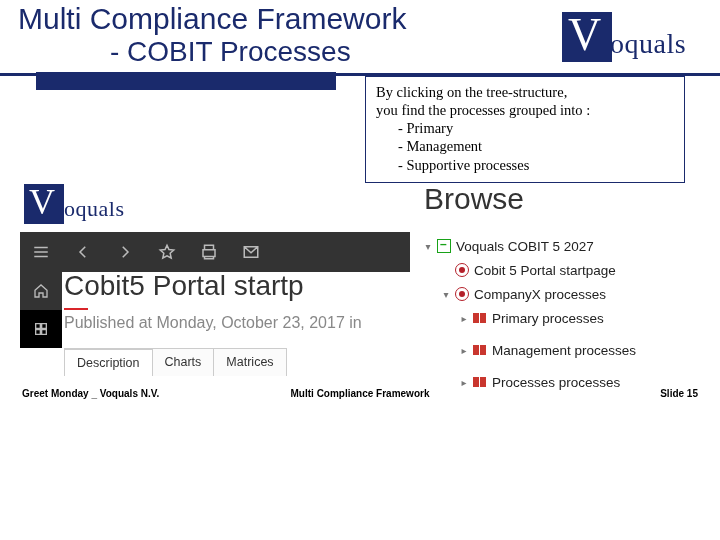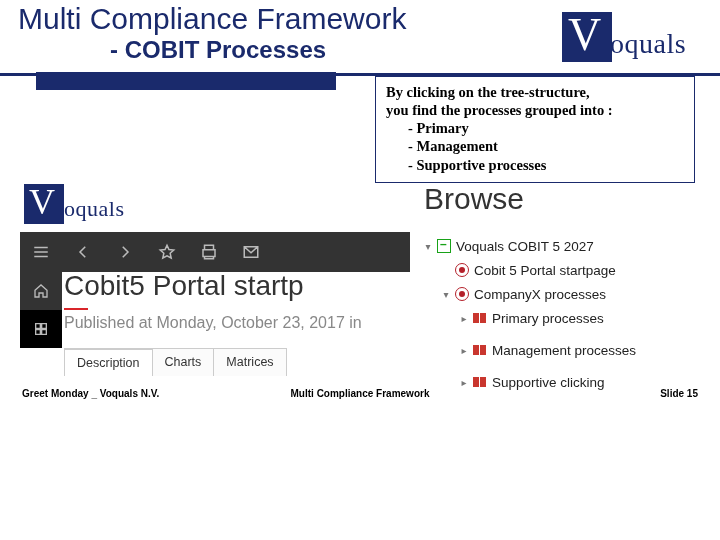--- a/index.html
+++ b/index.html
@@ -2,32 +2,32 @@
 <html><head>
 <meta charset="utf-8">
 <style>
   * { box-sizing: border-box; margin: 0; padding: 0; }
   html, body { width: 720px; height: 540px; font-family: Arial, Helvetica, sans-serif; background: #fff; overflow: hidden; }
 
   .slide { position: relative; width: 720px; height: 409px; }
 
   
   .title-line1 { position: absolute; left: 18px; top: 2px; font-size: 30px; color: #1a2a6c; font-weight: 400; }
-  .title-line2 { position: absolute; left: 110px; top: 36px; font-size: 24px; color: #1a2a6c; font-weight: 700; }
+  .title-line2 { position: absolute; left: 110px; top: 36px; font-size: 28px; color: #1a2a6c; font-weight: 400; }
   .title-rule  { position: absolute; left: 0; top: 73px; width: 720px; height: 3px; background: #1a2a6c; }
   .title-block { position: absolute; left: 36px; top: 72px; width: 300px; height: 18px; background: #1a2a6c; }
 
   
   .logo { position: absolute; right: 18px; top: 12px; width: 140px; height: 56px; }
   .logo-mark { position: absolute; left: 0; top: 0; width: 50px; height: 50px; background: #1a2a6c; }
   .logo-v { position: absolute; left: 6px; top: -4px; font-family: "Times New Roman", serif; font-size: 46px; color: #fff; font-weight: 400; }
   .logo-text { position: absolute; left: 48px; top: 16px; font-family: "Times New Roman", serif; font-size: 28px; color: #1a2a6c; letter-spacing: 0.5px; }
 
   
-  .callout { position: absolute; left: 375px; top: 76px; width: 320px; border: 1.5px solid #1a2a6c; background: #fff; padding: 6px 10px 8px 10px; font-family: "Times New Roman", serif; font-size: 14.5px; color: #000; line-height: 1.25; font-weight: bold; }
+  .callout { position: absolute; left: 365px; top: 76px; width: 320px; border: 1.5px solid #1a2a6c; background: #fff; padding: 6px 10px 8px 10px; font-family: "Times New Roman", serif; font-size: 14.5px; color: #000; line-height: 1.25; }
   .callout .bul { margin-left: 22px; }
 
   
   .app { position: absolute; left: 20px; top: 182px; width: 680px; height: 290px; }
 
   
   .left { position: absolute; left: 0; top: 0; width: 390px; }
   .app-logo { position: absolute; left: 4px; top: 2px; width: 160px; height: 44px; }
   .app-logo .logo-mark { width: 40px; height: 40px; }
   .app-logo .logo-v { font-size: 36px; left: 5px; top: -3px; }
@@ -204,21 +204,21 @@
               <span class="ic-proc"></span>
             </span>
           <span>Management processes</span>
         </div>
         <div class="blank"></div>
         <div class="node lvl3">
           <span class="tw">▸</span>
           <span class="ic">
               <span class="ic-proc"></span>
             </span>
-          <span>Supportive clicking</span>
+          <span>Processes processes</span>
         </div>
       </div>
     </div>
 
   </div>
 
   <div class="footer">
     <span>Greet Monday _ Voquals N.V.</span>
     <span class="mid">Multi Compliance Framework</span>
     <span>Slide 15</span>

